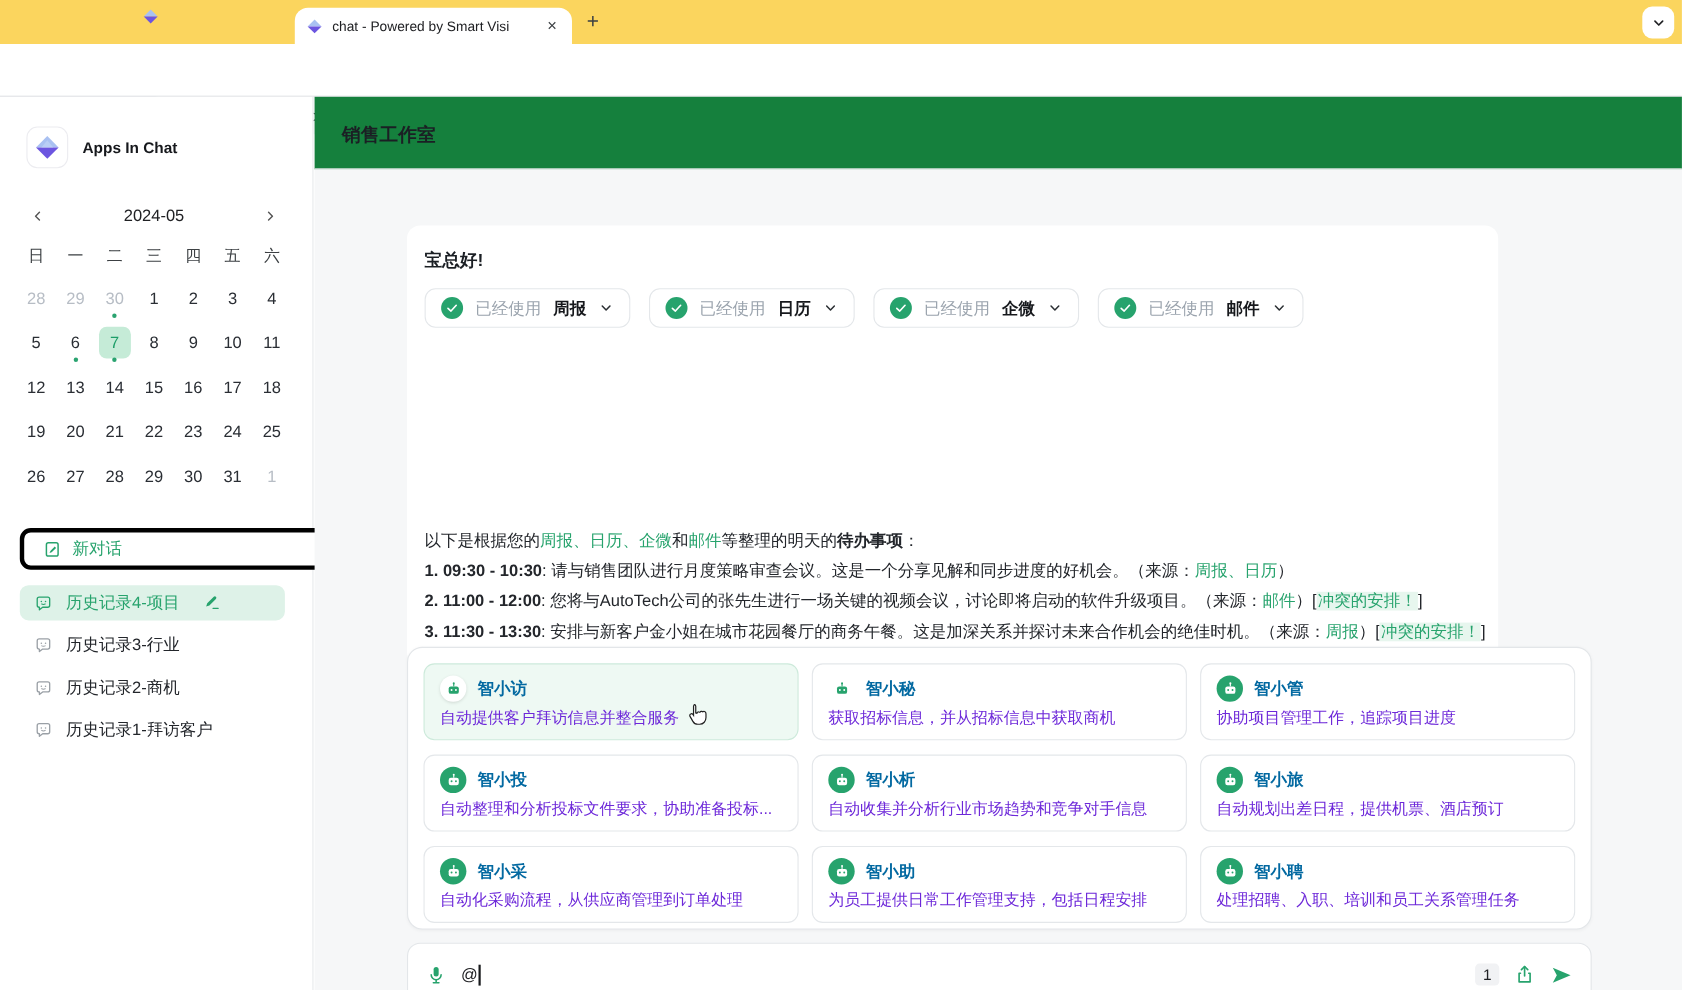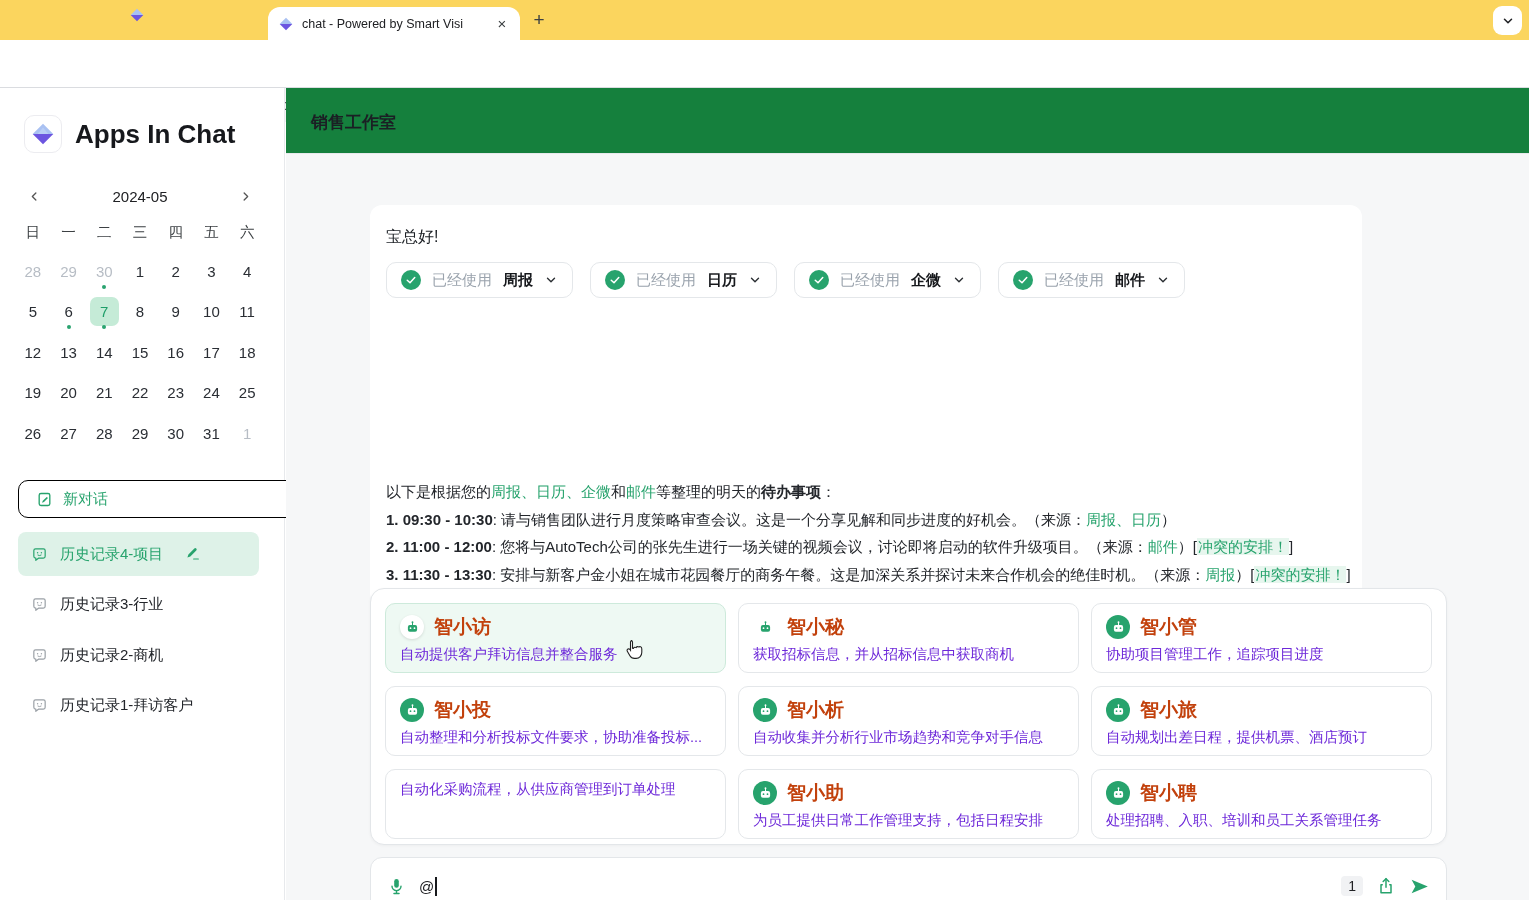--- a/index.html
+++ b/index.html
@@ -26,46 +26,46 @@
   .urlbar{position:absolute;left:127px;right:94px;top:48px;height:34px;background:#f1f3f4;border-radius:17px;display:flex;align-items:center;padding:0 12px;gap:10px;}
   .url-text{font-size:14px;color:#3a3f45;flex:1;white-space:nowrap;overflow:hidden;}
   .star{font-size:17px;color:#5f6368;}
   .avatar{position:absolute;right:47px;top:51px;width:27px;height:27px;border-radius:50%;background:#f2c12e;display:flex;align-items:center;justify-content:center;overflow:hidden;}
   .menu-dots{position:absolute;right:13px;top:53px;font-size:17px;color:#202124;}
 
   
   .sidebar{position:absolute;left:0;top:88px;width:285px;bottom:0;background:#fff;border-right:1px solid #e7e9ec;}
   .logo-row{position:absolute;left:24px;top:27px;display:flex;align-items:center;gap:13px;}
   .logo-box{width:38px;height:38px;border:1px solid #ececf0;border-radius:10px;display:flex;align-items:center;justify-content:center;background:#fff;}
-  .app-title{font-size:26px;font-weight:bold;color:#16181c;}
+  .app-title{font-size:14px;font-weight:bold;color:#16181c;}
   .cal-nav{position:absolute;left:26px;top:100px;width:228px;display:flex;justify-content:space-between;align-items:flex-end;}
   .cal-month{font-size:15px;color:#202124;}
   .cal-chev{color:#555;padding:2px;}
   .cal-grid{position:absolute;left:15px;top:126px;width:250px;display:grid;grid-template-columns:repeat(7,1fr);grid-template-rows:37px repeat(5,40.5px);}
   .cal-cell{display:flex;align-items:center;justify-content:center;position:relative;font-size:15px;}
   .cal-head{color:#3c4043;font-size:14.5px;}
   .cal-day{color:#2a2e34;cursor:default;}
   .cal-day.muted{color:#b7bdc5;}
   .cal-day .num{display:flex;align-items:center;justify-content:center;width:29px;height:29px;border-radius:7px;}
   .cal-day.selected .num{background:var(--sel-day);color:#1d9e68;}
   .cal-dot{position:absolute;bottom:3px;left:50%;transform:translateX(-50%);width:4px;height:4px;border-radius:50%;background:#2aa370;}
-  .new-chat{position:absolute;left:18px;top:392px;width:283px;height:38px;border:1px solid #000000;border-radius:10px;display:flex;align-items:center;gap:10px;padding:0 17px;color:var(--accent);font-size:15px;background:#fff;}
+  .new-chat{position:absolute;left:18px;top:392px;width:283px;height:38px;border:4px solid #000000;border-radius:10px;display:flex;align-items:center;gap:10px;padding:0 17px;color:var(--accent);font-size:15px;background:#fff;}
   .hist-list{position:absolute;left:18px;top:444px;width:241px;}
-  .hist-item{height:44px;display:flex;align-items:center;gap:12px;padding:0 13px;margin-bottom:6.5px;font-size:15px;color:#23262b;border-radius:8px;}
+  .hist-item{height:32px;display:flex;align-items:center;gap:12px;padding:0 13px;margin-bottom:6.5px;font-size:15px;color:#23262b;border-radius:8px;}
   .hist-item .hi-icon{color:#9aa0a6;flex:0 0 auto;}
   .hist-item.active{background:var(--hist-active);color:var(--accent);}
   .hist-item.active .hi-icon{color:var(--accent);}
   .hist-item .hi-edit{color:var(--accent);margin-left:10px;}
 
   
   .main-header{position:absolute;left:286px;top:88px;right:0;height:66px;background:#15803d;border-bottom:1px solid #e7e9ec;}
   .page-title{position:absolute;left:25px;top:23px;font-size:17px;font-weight:bold;color:#1b1f24;}
   .content{position:absolute;left:286px;top:154px;right:0;bottom:0;background:#f6f7f8;overflow:hidden;}
   .msg-card{position:absolute;left:84px;top:51px;width:992px;height:400px;background:#fff;border-radius:12px;z-index:1;}
-  .greeting{position:absolute;left:16px;top:22px;font-size:16px;font-weight:normal;color:#1b1f24;}
+  .greeting{position:absolute;left:16px;top:22px;font-size:16px;font-weight:bold;color:#1b1f24;}
   .used-list{position:absolute;left:16px;top:57px;display:flex;flex-direction:row;gap:17px;align-items:flex-start;}
   .used-btn{height:36px;display:flex;align-items:center;gap:11px;padding:0 14px;border:1px solid var(--border);border-radius:10px;background:#fff;}
   .check-circle{width:20px;height:20px;border-radius:50%;background:var(--accent);display:flex;align-items:center;justify-content:center;}
   .used-prefix{color:var(--gray);font-size:15px;}
   .used-name{color:#16181c;font-weight:bold;font-size:15px;}
   .used-chev{color:#2b2f33;}
   .msg-text{position:absolute;left:16px;top:273px;right:-80px;}
   .msg-line{font-size:15px;line-height:27.6px;white-space:nowrap;color:#23262b;}
   .seg-green{color:var(--accent);}
   .seg-bold{font-weight:bold;}
@@ -73,21 +73,21 @@
 
   .agents-panel{position:absolute;left:84px;top:434px;width:1077px;height:257px;background:#fff;border:1px solid #e3e6e9;border-radius:14px;z-index:2;box-shadow:0 1px 3px rgba(0,0,0,.04);}
   .agents-grid{position:absolute;left:14px;right:14px;top:14px;display:grid;grid-template-columns:repeat(3,1fr);grid-template-rows:repeat(3,70px);gap:13px 12px;}
   .agent-card{border:1px solid var(--border);border-radius:10px;padding:10px 14px;background:#fff;overflow:hidden;}
   .agent-card.hovered{background:var(--card-hover);border-color:#cdeadb;}
   .agent-head{display:flex;align-items:center;gap:10px;margin-bottom:5px;}
   .agent-icon{width:24px;height:24px;border-radius:50%;display:flex;align-items:center;justify-content:center;flex:0 0 auto;}
   .agent-icon.solid{background:var(--accent);}
   .agent-icon.light{background:#fff;box-shadow:0 1px 3px rgba(0,0,0,.12);}
   .agent-icon.plain{background:transparent;}
-  .agent-name{font-weight:bold;font-size:19px;color:#c2410c;}
+  .agent-name{font-weight:bold;font-size:15px;color:#0369a1;}
   .agent-desc{font-size:14.5px;color:#6d28d9;white-space:nowrap;overflow:hidden;text-overflow:clip;}
 
   .input-bar{position:absolute;left:84px;top:703px;width:1077px;height:58px;background:#fff;border:1px solid #e3e6e9;border-radius:12px;z-index:2;display:flex;align-items:center;padding:0 16px;gap:13px;}
   .input-text{font-size:15px;color:#202124;display:flex;align-items:center;}
   .caret{display:inline-block;width:1.5px;height:19px;background:#17191c;margin-left:1px;animation:blink 1.1s steps(1) infinite;}
   @keyframes blink{50%{opacity:0;}}
   .spacer{flex:1;}
   .char-count{background:#f1f2f4;border-radius:4px;padding:2px 7px;font-size:14px;color:#202124;}
   .green-ic{color:var(--accent);}
   .cursor-hand{position:absolute;left:336px;top:484px;z-index:10;pointer-events:none;}
@@ -518,20 +518,32 @@
                 <rect x="11.3" y="5.3" width="1.4" height="3.2" style="fill:#fff"></rect>
                 <circle cx="9.2" cy="13" r="1.25" style="fill:var(--accent)"></circle>
                 <circle cx="14.8" cy="13" r="1.25" style="fill:var(--accent)"></circle>
               </svg>
             </span>
             <span class="agent-name">智小旅</span>
           </div>
           <div class="agent-desc">自动规划出差日程，提供机票、酒店预订</div>
         </div>
         <div class="agent-card">
+          <div class="agent-head">
+            <span class="agent-icon solid">
+              <svg width="17" height="17" viewBox="0 0 24 24">
+                <rect x="5.5" y="8.5" width="13" height="9.5" rx="2.8" style="fill:#fff"></rect>
+                <circle cx="12" cy="4.6" r="1.3" style="fill:#fff"></circle>
+                <rect x="11.3" y="5.3" width="1.4" height="3.2" style="fill:#fff"></rect>
+                <circle cx="9.2" cy="13" r="1.25" style="fill:var(--accent)"></circle>
+                <circle cx="14.8" cy="13" r="1.25" style="fill:var(--accent)"></circle>
+              </svg>
+            </span>
+            <span class="agent-name">智小采</span>
+          </div>
           <div class="agent-desc">自动化采购流程，从供应商管理到订单处理</div>
         </div>
         <div class="agent-card">
           <div class="agent-head">
             <span class="agent-icon solid">
               <svg width="17" height="17" viewBox="0 0 24 24">
                 <rect x="5.5" y="8.5" width="13" height="9.5" rx="2.8" style="fill:#fff"></rect>
                 <circle cx="12" cy="4.6" r="1.3" style="fill:#fff"></circle>
                 <rect x="11.3" y="5.3" width="1.4" height="3.2" style="fill:#fff"></rect>
                 <circle cx="9.2" cy="13" r="1.25" style="fill:var(--accent)"></circle>

